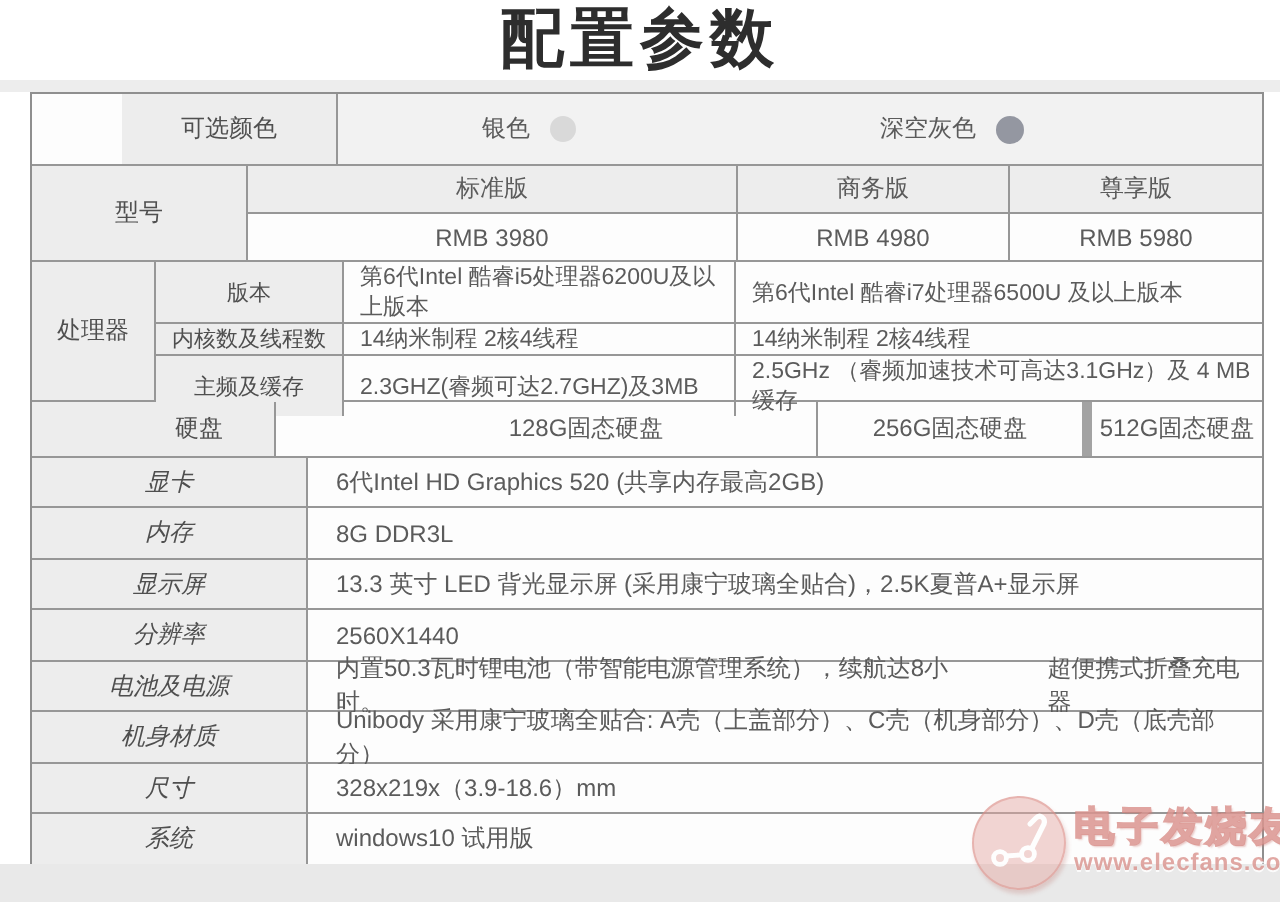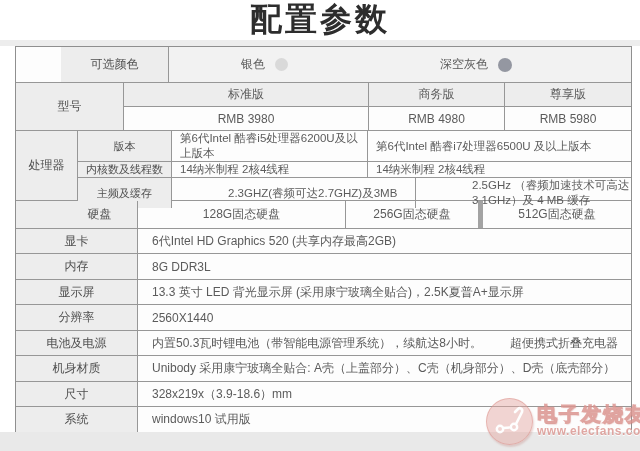--- a/index.html
+++ b/index.html
@@ -37,37 +37,37 @@
   .mcell { display:flex; align-items:center; justify-content:center; }
   .mc1 { width:245px; border-right:1px solid #979797; }
   .mc2 { width:136px; border-right:1px solid #979797; }
   .mc3 { flex:1; }
 
   
   .row-cpu { height:70px; }
   .row-cpu .lbl { width:62px; }
   .cpu-grid { flex:1; display:flex; flex-direction:column; }
   .crow { display:flex; flex:1; border-bottom:1px solid #979797; }
-  .crow:last-child { border-bottom:none;gap:48px; }
+  .crow:last-child { border-bottom:none; }
   .sublbl { width:94px; background:#ededed; display:flex; align-items:center; justify-content:center;
             border-right:1px solid #979797; color:#4f4f4f; font-size:11px; flex:none; }
   .ccell { display:flex; align-items:center; padding-left:8px; font-size:11.5px; }
   .cc1 { width:196px; border-right:1px solid #979797; }
   .cc2 { flex:1; }
 
   
   .row-storage { height:28px; }
   .row-storage .lbl { width:122px;padding-left:46px; }
   .scell { display:flex; align-items:center; justify-content:center; }
-  .sc1 { width:208px; border-right:1px solid #979797; }
+  .sc1 { width:231px; border-right:1px solid #979797;margin-left:40px; }
   .sc2 { width:137px; border-right:5px solid #a3a3a3; }
   .sc3 { flex:1; }
 
   
-  .row-simple .lbl { width:122px; }
+  .row-simple .lbl { width:138px;font-style:italic; }
   .h25 { height:25px; } .h26 { height:26px; }
   .extra { margin-left:28px; }
 
   
   .watermark { position:absolute; left:486px; top:395px; width:154px; height:52px; display:flex; align-items:center; opacity:0.85; }
   .wm-logo { width:47px; height:47px; border-radius:50%; background:rgba(228,166,160,0.55);
              border:1px solid rgba(219,140,133,0.6); flex:none; display:flex; align-items:center; justify-content:center;
              box-shadow:1px 2px 2px rgba(190,120,115,0.35); }
   .wm-text { margin-left:4px; display:flex; flex-direction:column; line-height:1.05; }
   .wm-name { font-size:20px; font-weight:bold; letter-spacing:2px; color:#ffffff;

